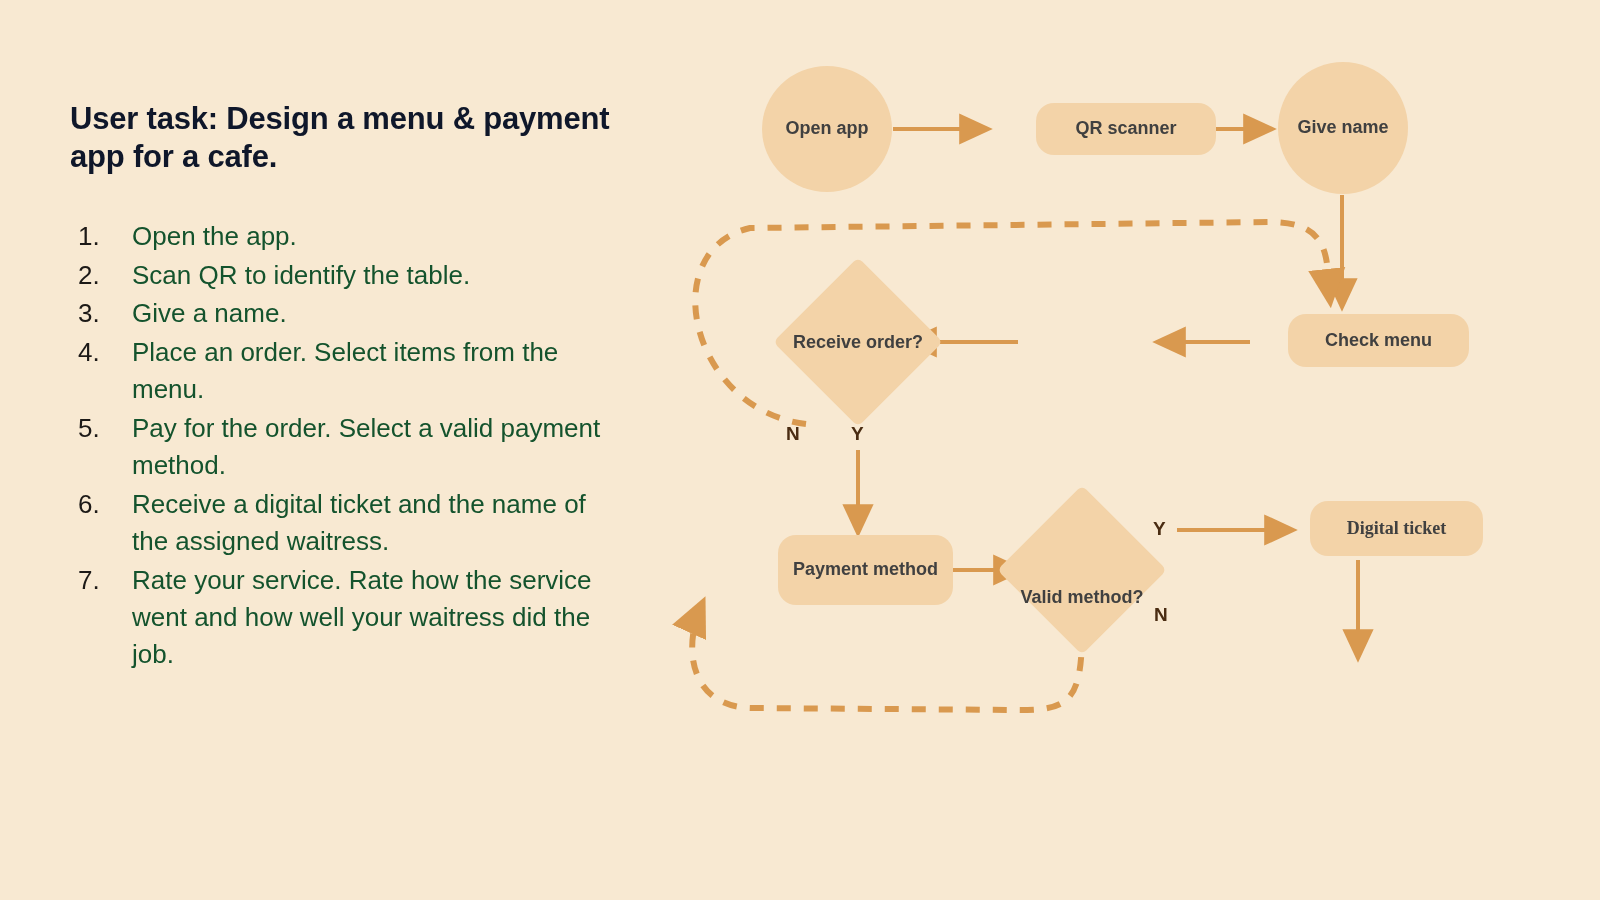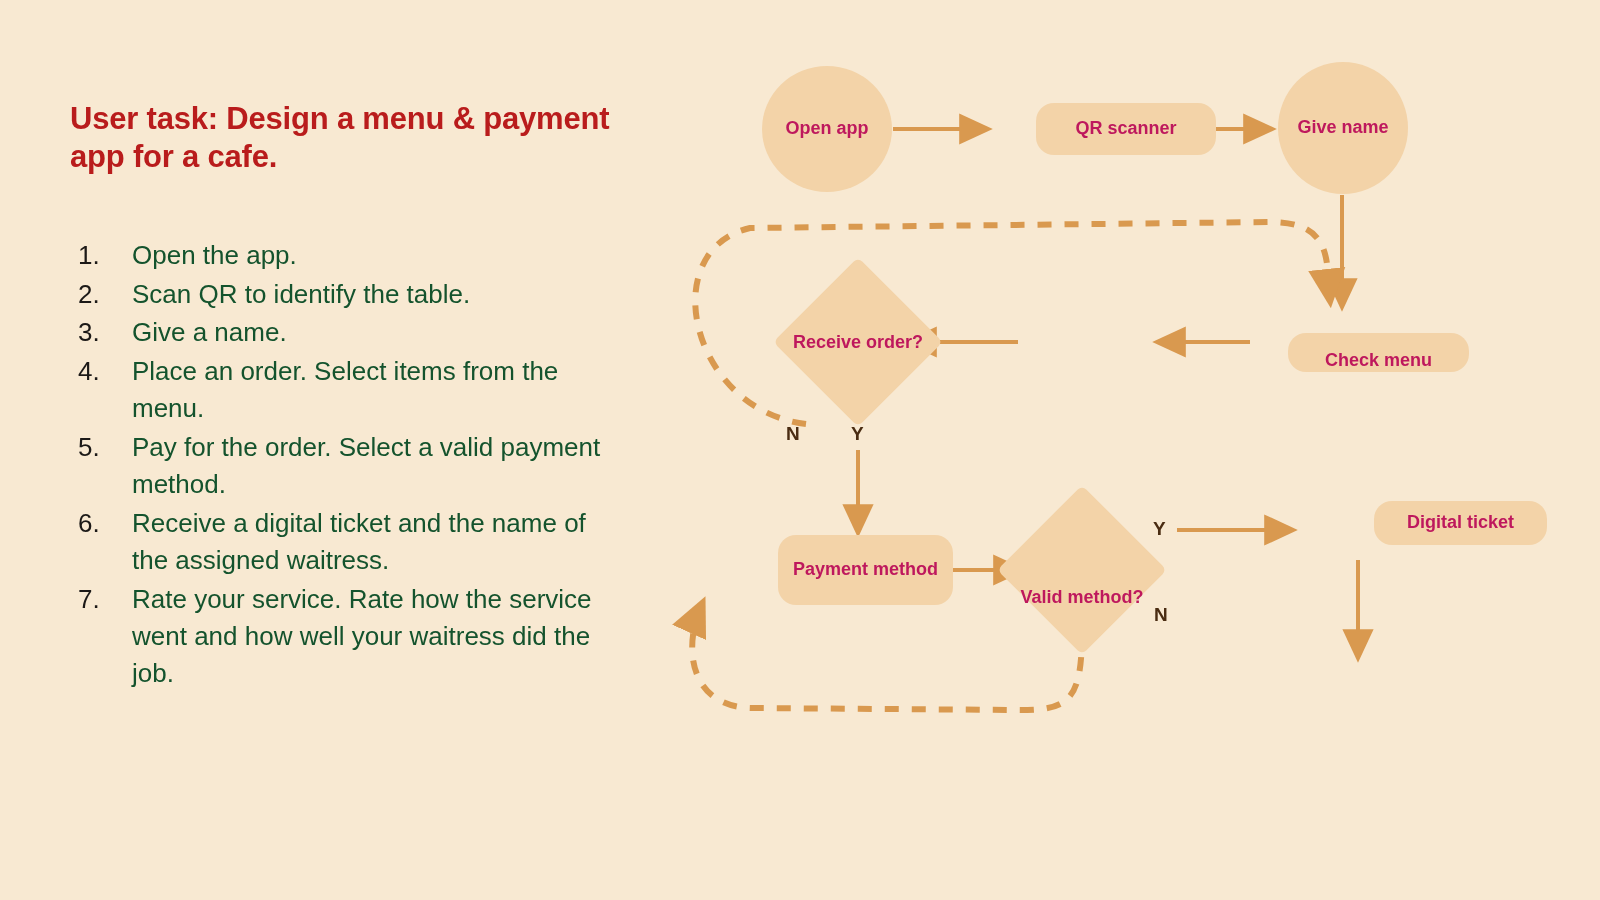--- a/index.html
+++ b/index.html
@@ -19,23 +19,23 @@
   #left-panel {
     position: absolute;
     left: 70px;
     top: 100px;
     width: 540px;
   }
   #task-title {
     font-size: 31px;
     font-weight: bold;
     line-height: 1.22;
-    color: #b91c1c;
+    color: #0f172a;
     letter-spacing: -0.2px;
-    margin: 0 0 61px 0;
+    margin: 0 0 42px 0;
   }
   ol#steps-list {
     margin: 0;
     padding: 0;
     list-style: none;
     counter-reset: stepnum;
   }
   ol#steps-list li {
     position: relative;
     counter-increment: stepnum;
@@ -67,21 +67,21 @@
     left: 0;
     top: 0;
   }
 
   .node {
     position: absolute;
     display: flex;
     align-items: center;
     justify-content: center;
     text-align: center;
-    color: #be185d;
+    color: #404040;
     font-weight: bold;
     font-size: 18px;
     line-height: 1.22;
     box-sizing: border-box;
   }
   .node.circle { border-radius: 50%; background: #f3d3a8; }
   .node.rect   { border-radius: 18px; background: #f3d3a8; margin-left: 36px; }
   .node.diamond-label {
     background: transparent;
     z-index: 3;
@@ -157,40 +157,40 @@
   </div>
 
   <div class="node rect" style="left:370px; top:103px; width:180px; height:52px;">
     <span>QR scanner</span>
   </div>
 
   <div class="node circle" style="left:648px; top:62px; width:130px; height:132px;">
     <span>Give name</span>
   </div>
 
-  <div class="node rect" style="left:622px; top:333px; width:181px; height:39px;align-items:flex-end;">
+  <div class="node rect" style="left:622px; top:314px; width:181px; height:53px;">
     <span>Check menu</span>
   </div>
 
 
   <div class="diamond-shape" style="left:168px; top:282px; width:120px; height:120px;"></div>
   <div class="node diamond-label" style="left:148px; top:300px; width:160px; height:85px;">
     <span>Receive order?</span>
   </div>
 
   <div class="node rect" style="left:112px; top:535px; width:175px; height:70px;">
     <span>Payment method</span>
   </div>
 
   <div class="diamond-shape" style="left:392px; top:510px; width:120px; height:120px;"></div>
   <div class="node diamond-label" style="left:372px; top:555px; width:160px; height:85px;">
     <span>Valid method?</span>
   </div>
 
-  <div class="node rect" style="left:708px; top:501px; width:173px; height:44px;">
+  <div class="node rect" style="left:644px; top:501px; width:173px; height:55px;font-family:Liberation Serif, serif;">
     <span>Digital ticket</span>
   </div>
 
 
   <span class="branch-label" style="left:156px; top:423px;">N</span>
 
   <span class="branch-label" style="left:221px; top:423px;">Y</span>
 
   <span class="branch-label" style="left:523px; top:518px;">Y</span>
 

